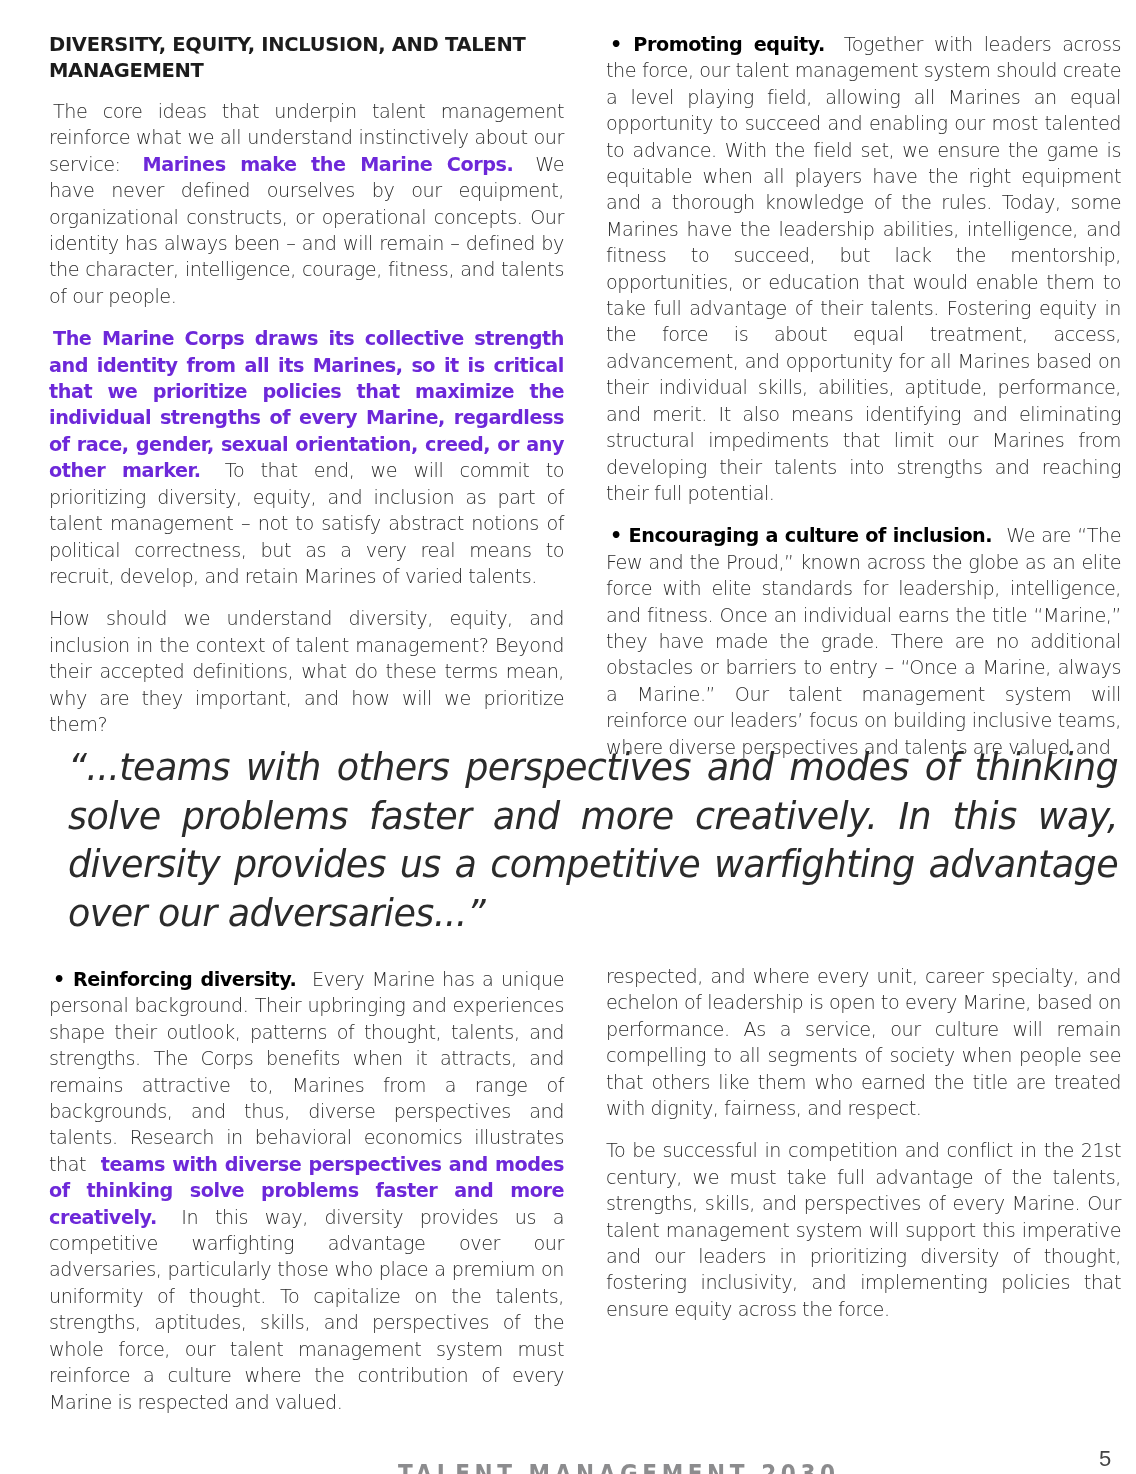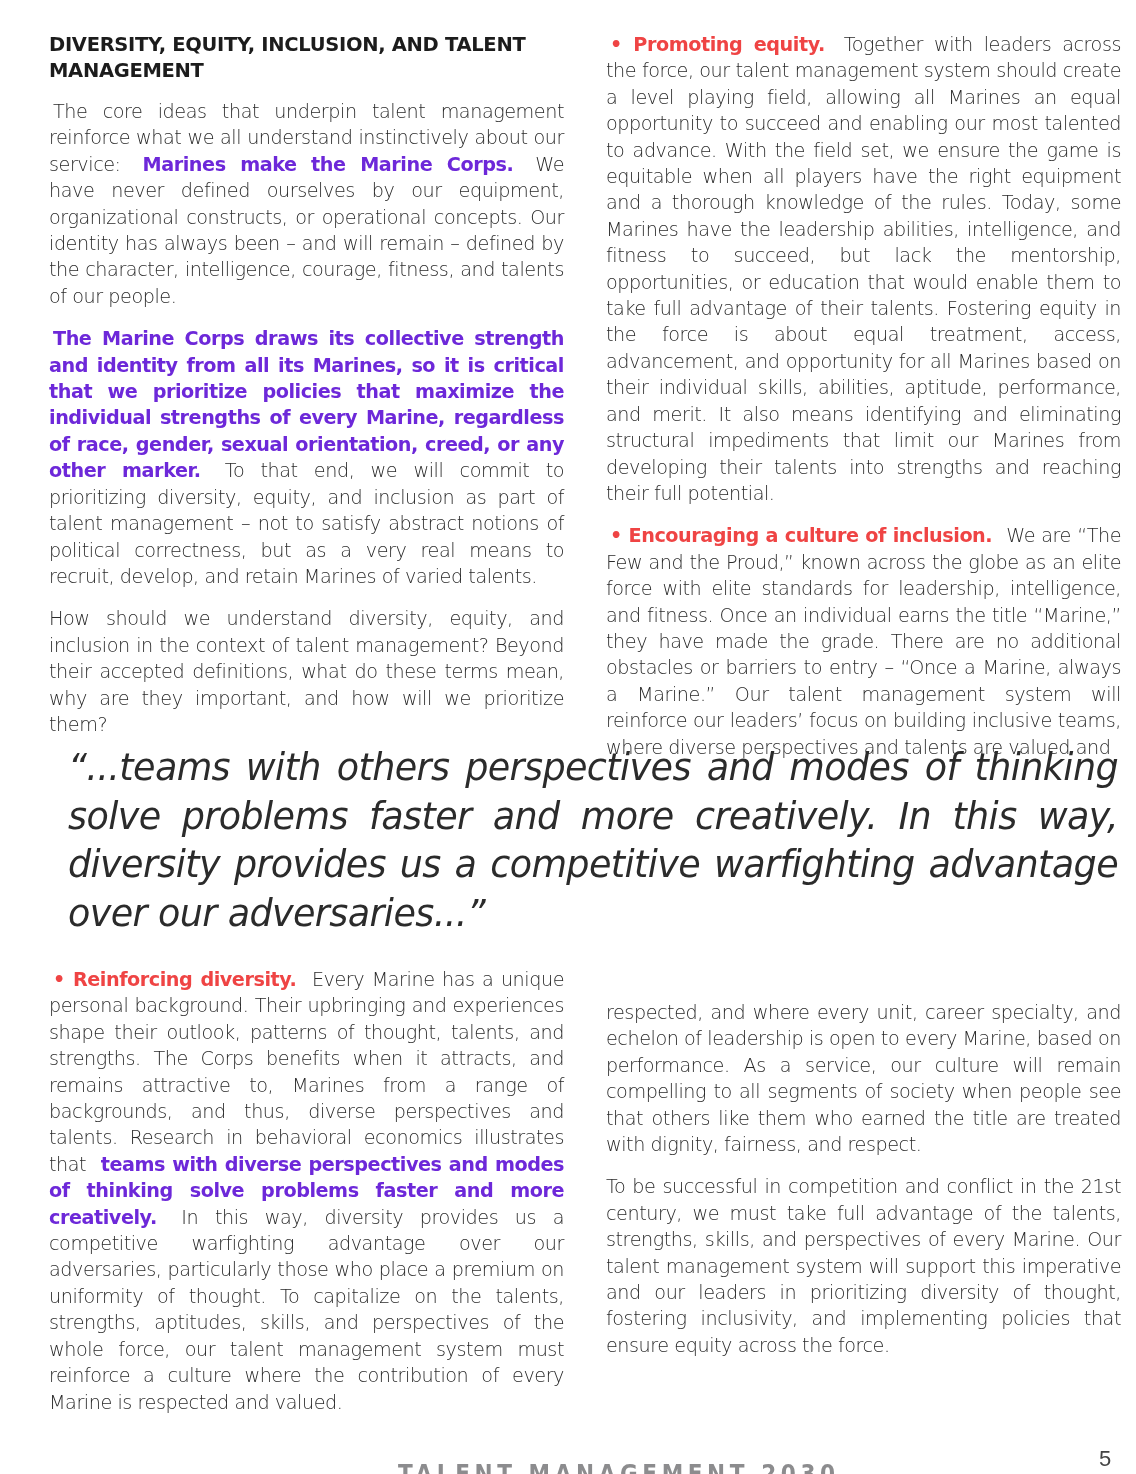--- a/index.html
+++ b/index.html
@@ -23,37 +23,37 @@
       position: absolute;
       font-size: 19.2px;
       line-height: 26.4px;
       text-align: justify;
       font-weight: 300;
       letter-spacing: -0.45px;
     }
     .col-left-top { left: 29px; top: 12px; width: 523px; }
     .col-right-top { left: 586px; top: 12px; width: 523px; }
     .col-left-bottom { left: 29px; top: 947px; width: 523px; }
-    .col-right-bottom { left: 586px; top: 980px; width: 523px; }
+    .col-right-bottom { left: 586px; top: 944px; width: 523px; }
 
     .heading {
       font-weight: bold;
       font-size: 19.5px;
       line-height: 26px;
       color: #1c1c1c;
       letter-spacing: -0.3px;
       text-align: left;
       margin-bottom: 15px;
     }
     .para { margin-bottom: 16px; }
     .para:last-child { margin-bottom: 0; }
     .bold { font-weight: bold; color: #6d28d9; }
     .italic { }
     .blue-lead {
-      color: #ef4444;
+      color: #000000;
       font-weight: bold;
     }
 
     .pullquote {
       position: absolute;
       left: 52px;
       top: 728px;
       width: 1050px;
       font-size: 36.5px;
       line-height: 48.5px;

